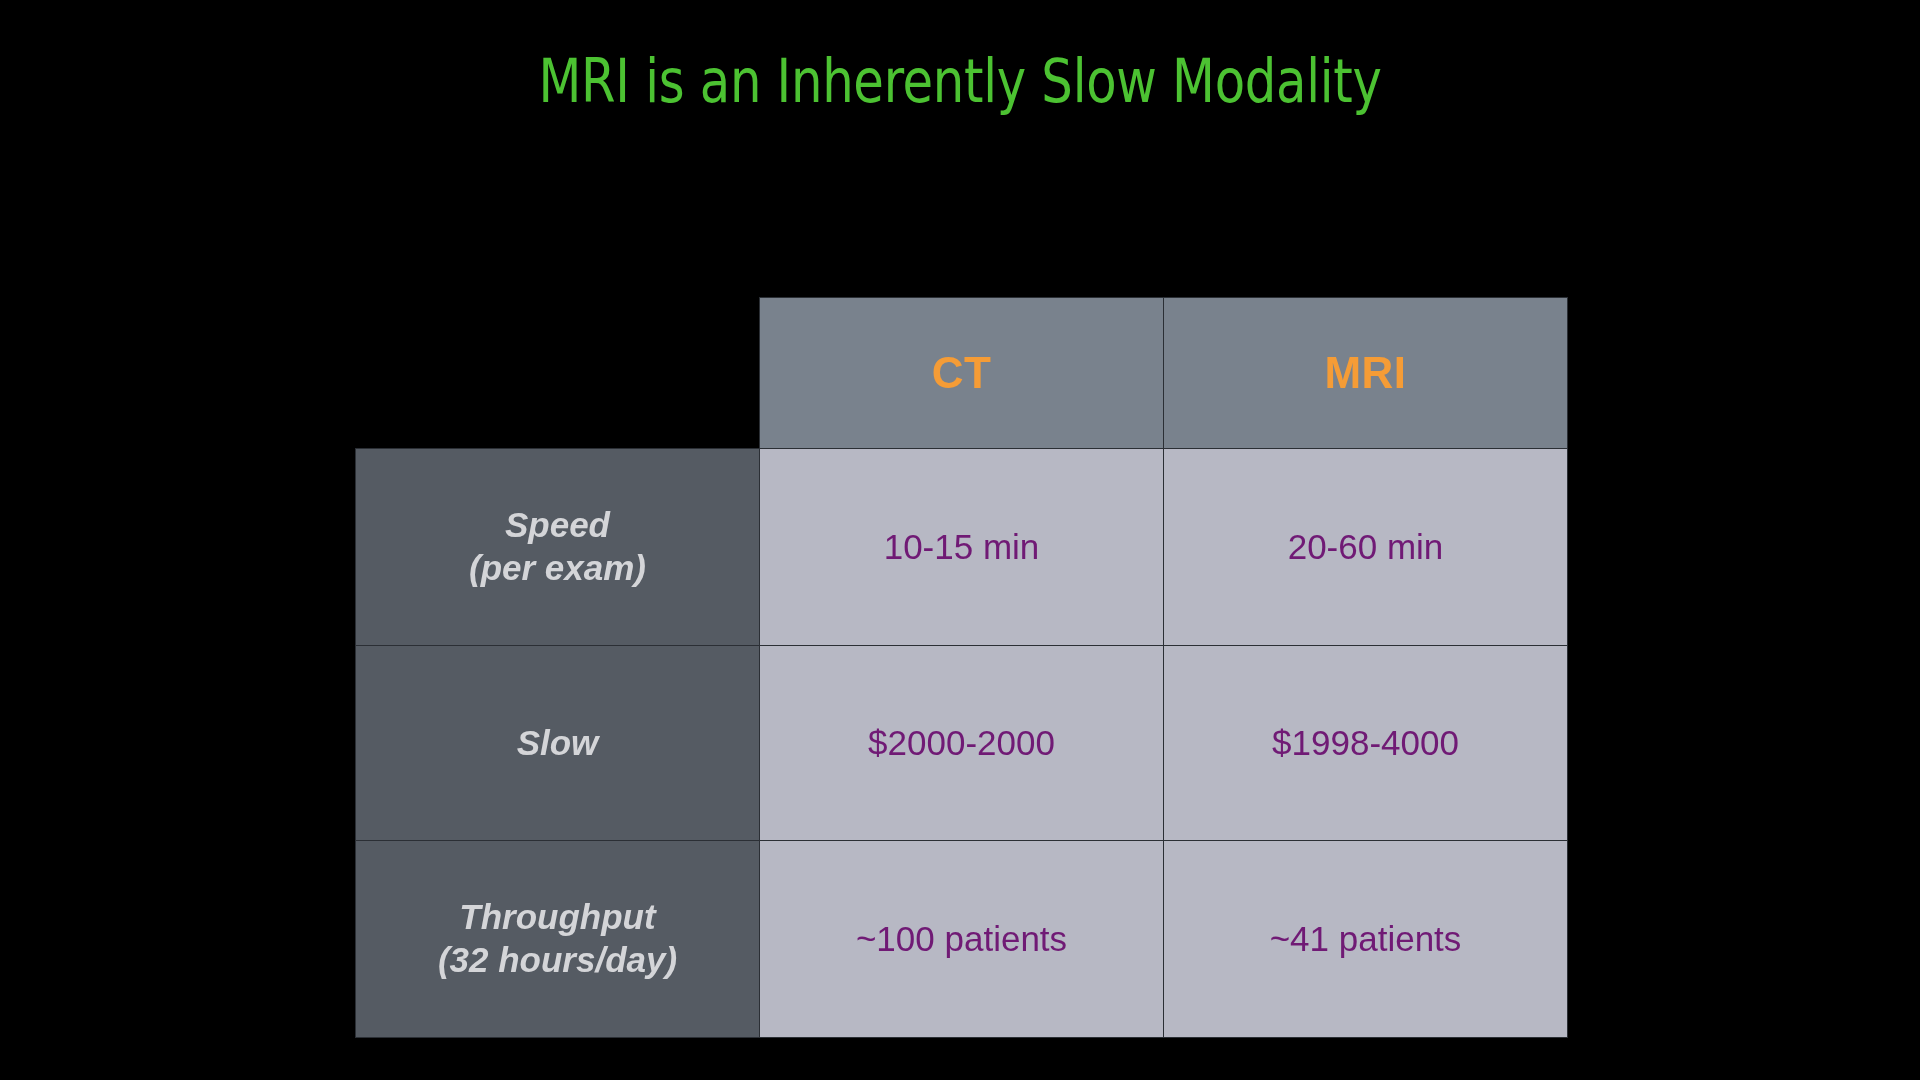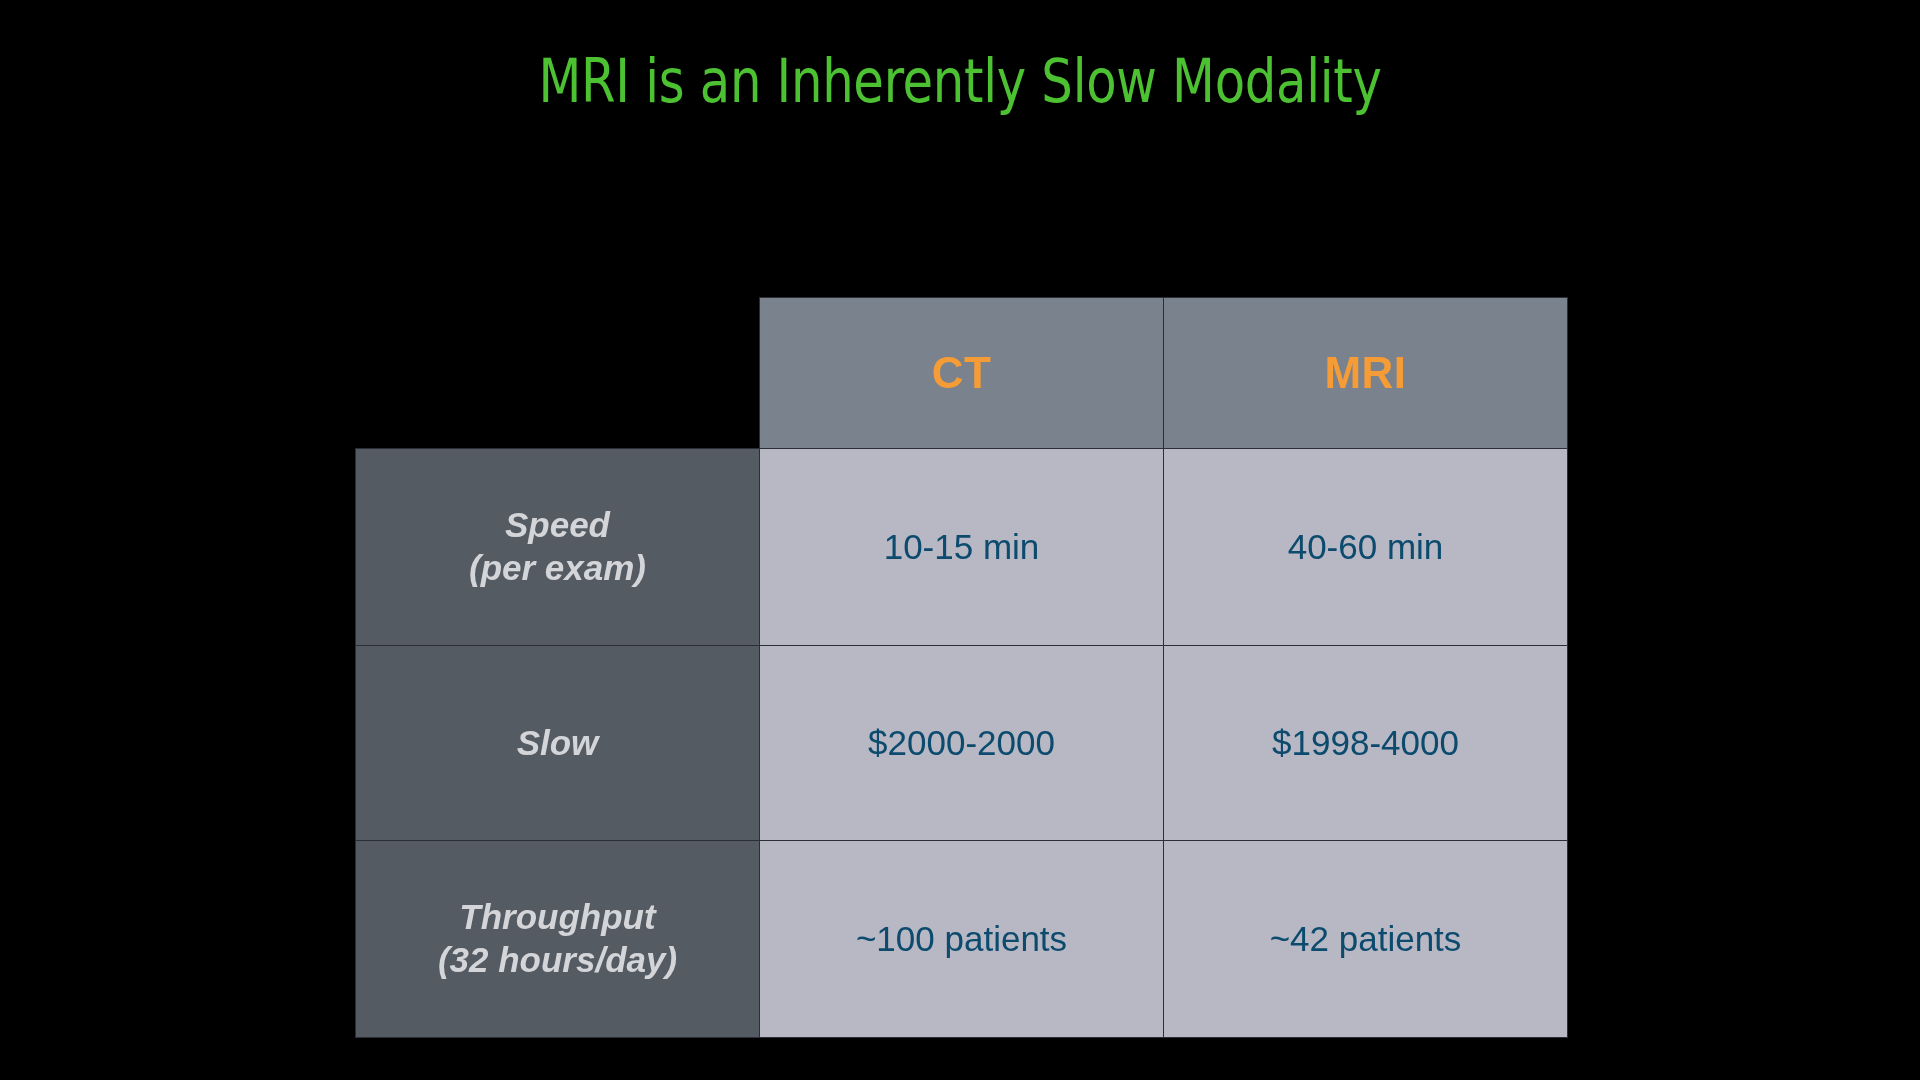--- a/index.html
+++ b/index.html
@@ -84,21 +84,21 @@
     color: #d4d5d8;
     font-size: 35px;
     font-weight: 700;
     font-style: italic;
     line-height: 1.22;
     padding: 22px 18px;
   }
 
   td.value-cell {
     background: #b7b8c4;
-    color: #0c4a6e;
+    color: #701a75;
     font-size: 35px;
     font-weight: 400;
   }
 
   tr.row-speed td { height: 152px; }
   tr.row-cost td { height: 150px; }
   tr.row-throughput td { height: 152px; }
 
   .label-line { display: block; }
 </style>
@@ -121,32 +121,32 @@
         <th class="modality-head">MRI</th>
       </tr>
     </thead>
     <tbody>
       <tr class="row-speed">
         <td class="row-label">
           <span class="label-line">Speed</span>
           <span class="label-line">(per exam)</span>
         </td>
         <td class="value-cell">10-15 min</td>
-        <td class="value-cell">40-60 min</td>
+        <td class="value-cell">20-60 min</td>
       </tr>
       <tr class="row-cost">
         <td class="row-label">
           <span class="label-line">Slow</span>
         </td>
         <td class="value-cell">$2000-2000</td>
         <td class="value-cell">$1998-4000</td>
       </tr>
       <tr class="row-throughput">
         <td class="row-label">
           <span class="label-line">Throughput</span>
           <span class="label-line">(32 hours/day)</span>
         </td>
         <td class="value-cell">~100 patients</td>
-        <td class="value-cell">~42 patients</td>
+        <td class="value-cell">~41 patients</td>
       </tr>
     </tbody>
   </table>
 </div>
 
 </body></html>

